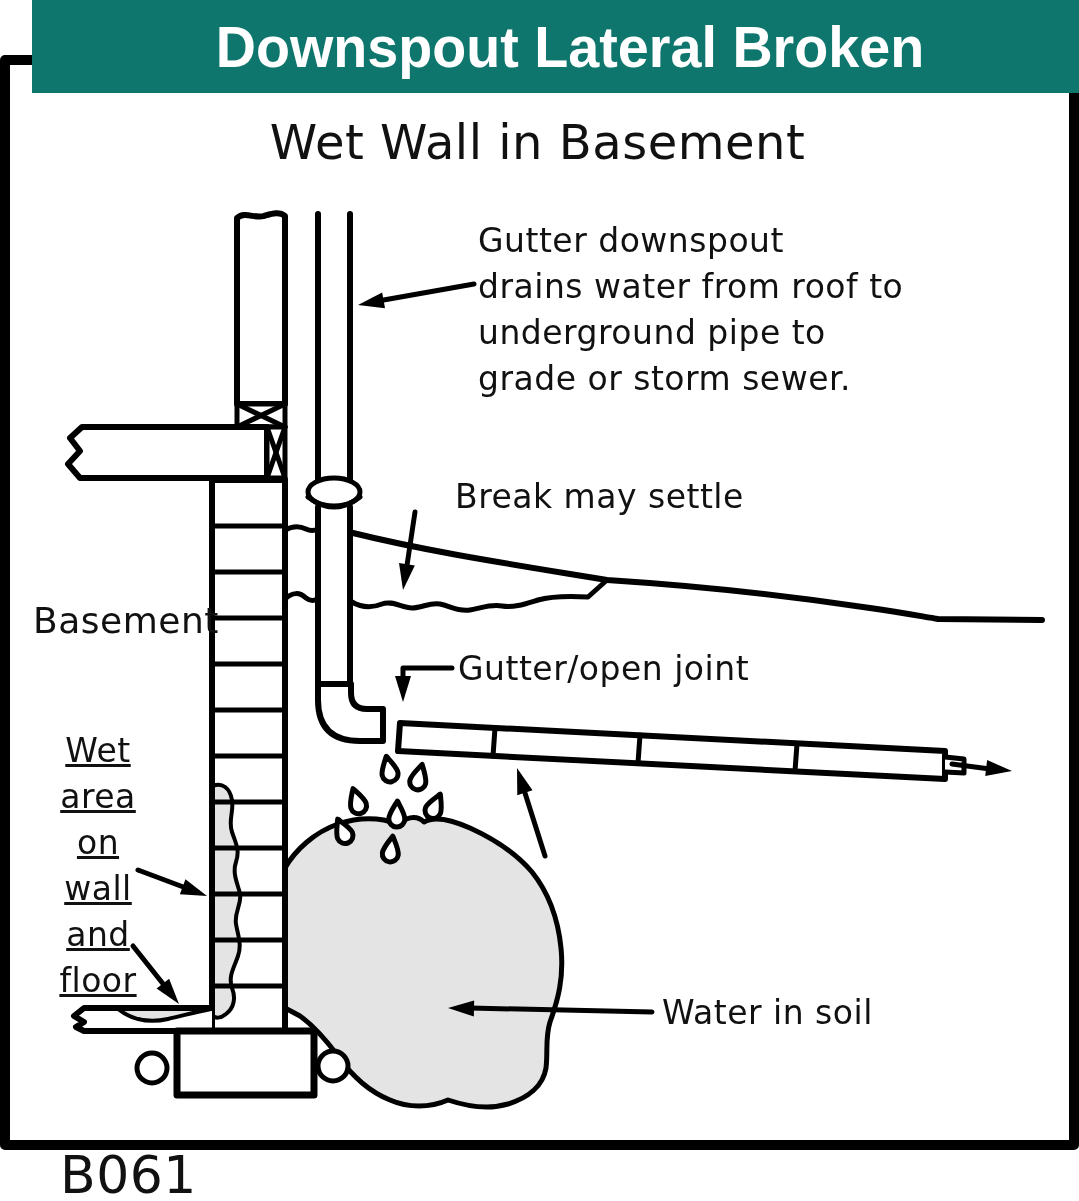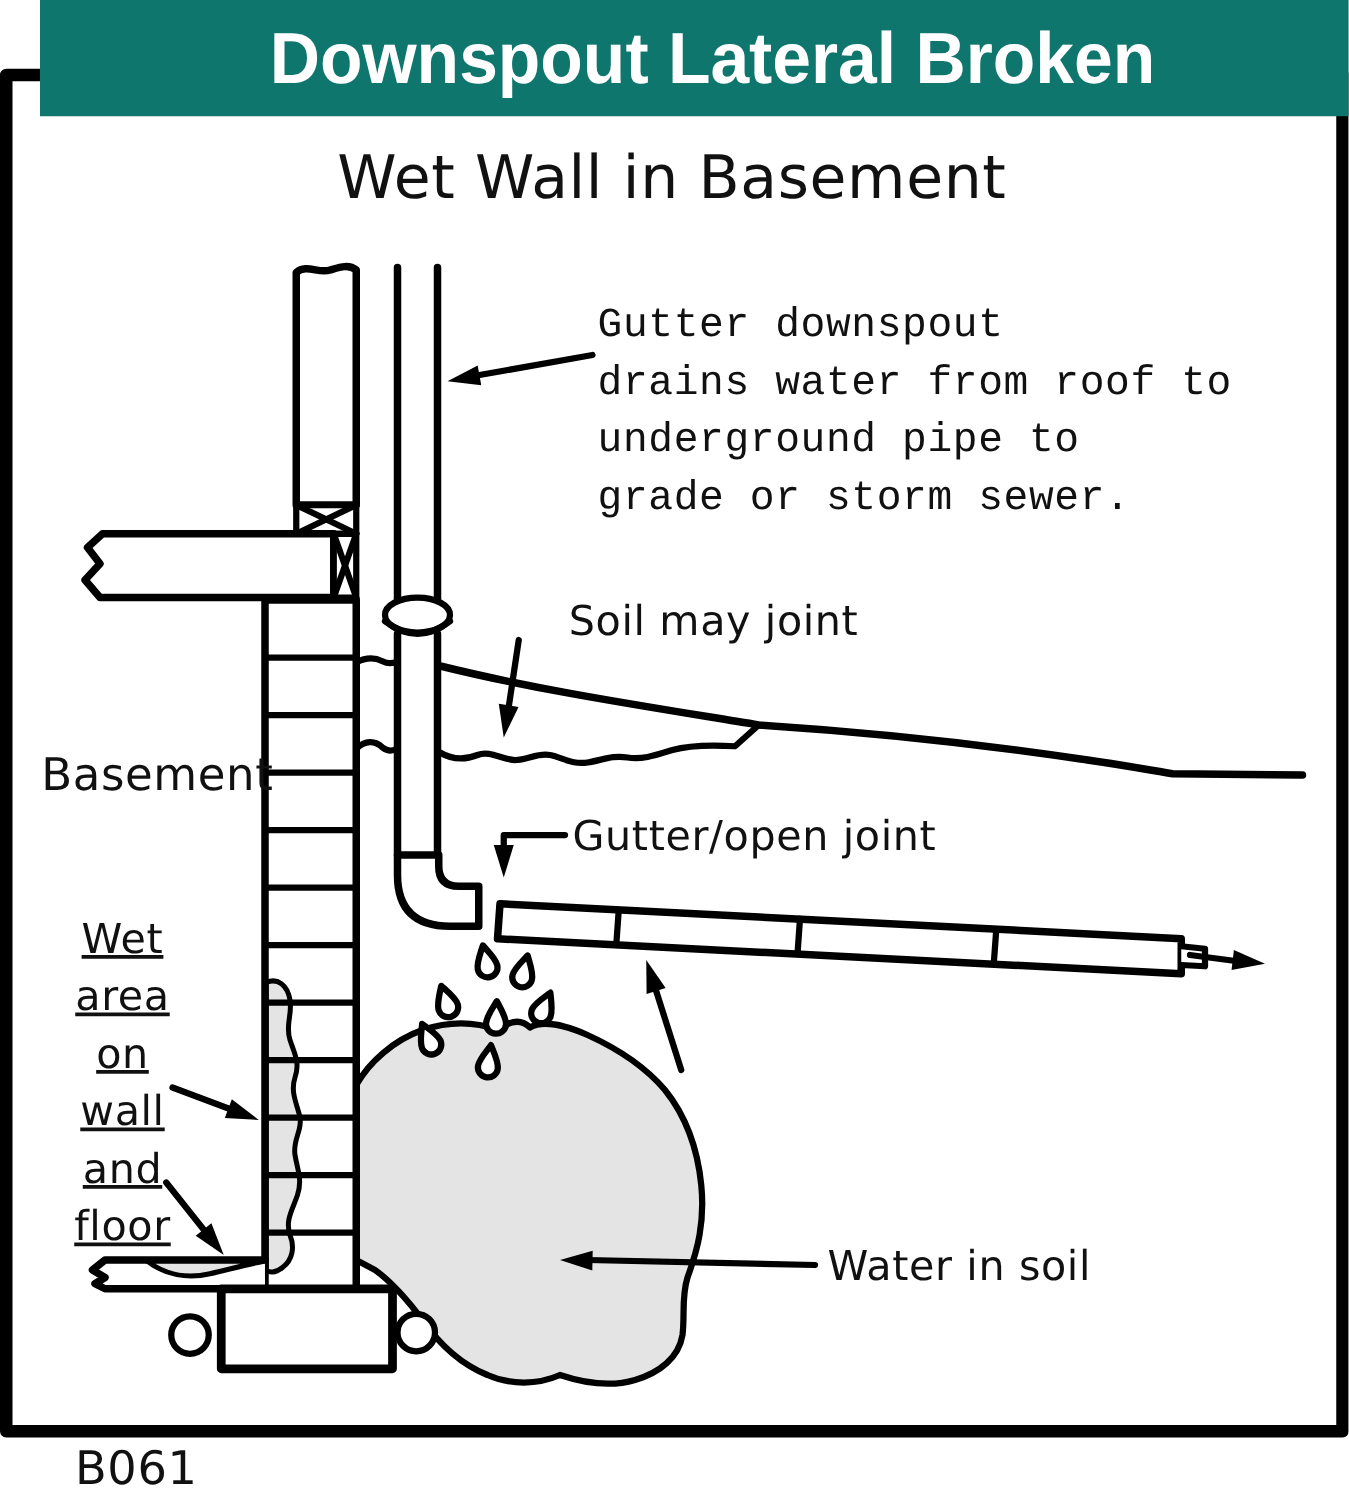--- a/index.html
+++ b/index.html
@@ -146,36 +146,36 @@
       </g>
     </g>
   </svg>
 
   <div class="titlebar">
     <span>Downspout Lateral Broken</span>
   </div>
 
   <div class="lbl sub">Wet Wall in Basement</div>
 
-  <div class="lbl" style="left:478px;top:238px;font-family:Liberation Mono, monospace;">Gutter downspout
+  <div class="lbl" style="left:478px;top:218px;">Gutter downspout
 drains water from roof to
 underground pipe to
 grade or storm sewer.</div>
 
-  <div class="lbl" style="left:455px;top:474px;">Soil may joint</div>
+  <div class="lbl" style="left:455px;top:474px;">Break may settle</div>
 
   <div class="lbl" style="left:33px;top:598px;font-size:36px;">Basement</div>
 
   <div class="lbl" style="left:458px;top:646px;">Gutter/open joint</div>
 
 
 
   <div class="lbl center" style="left:38px;top:728px;width:120px;">Wet
 area
 on wall
 and
 floor</div>
 
   <div class="lbl" style="left:662px;top:990px;">Water in soil</div>
 
 
-  <div class="lbl" style="left:60px;top:1152px;font-size:37px;">B061</div>
+  <div class="lbl" style="left:60px;top:1152px;font-size:52px;">B061</div>
 </div>
 
 </body></html>

